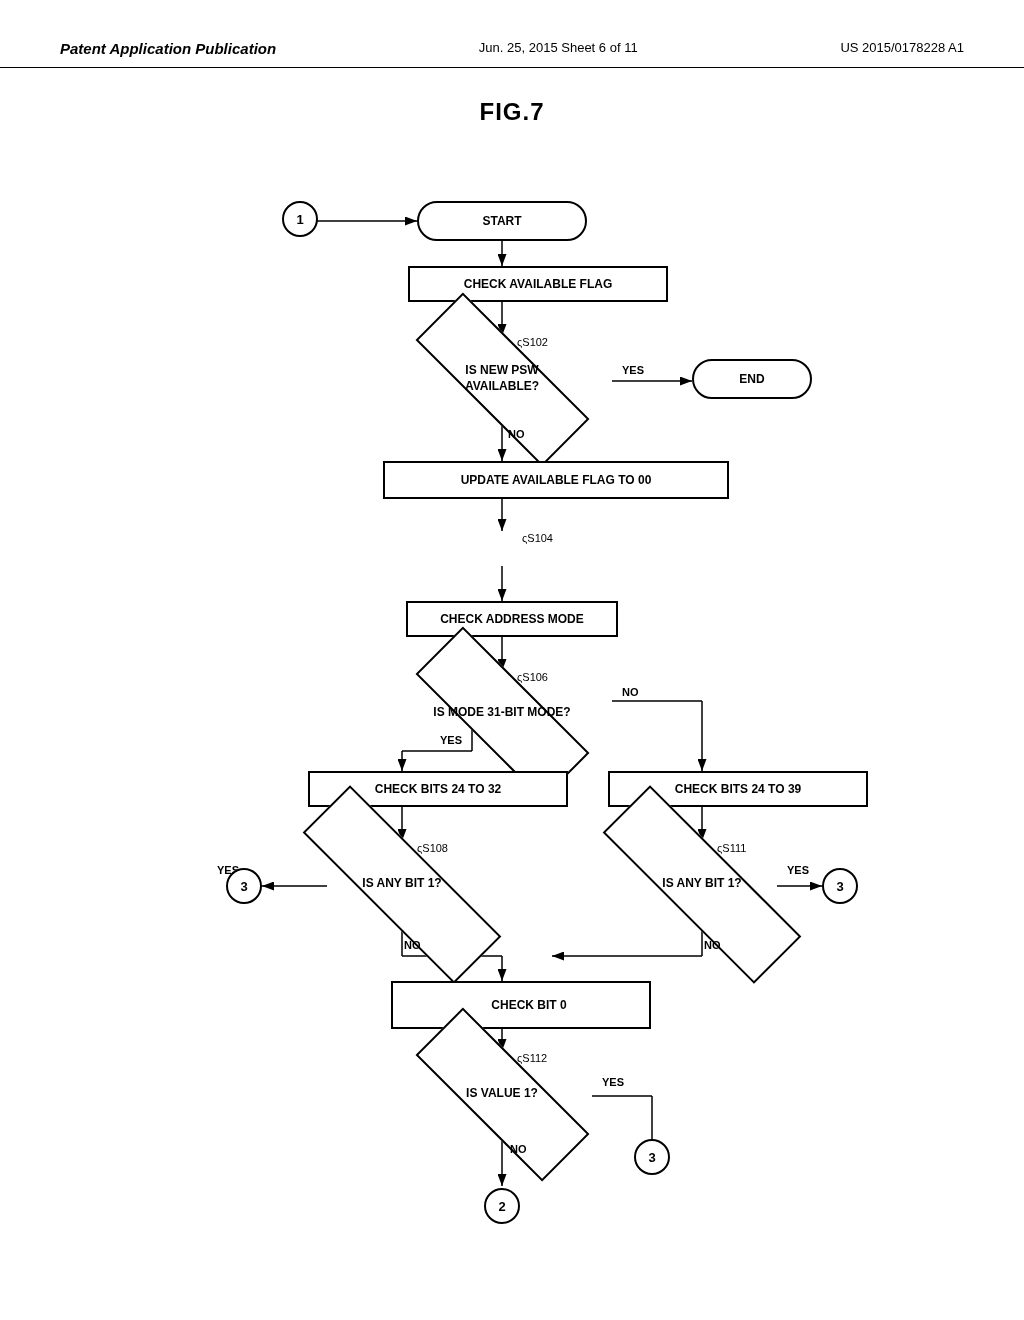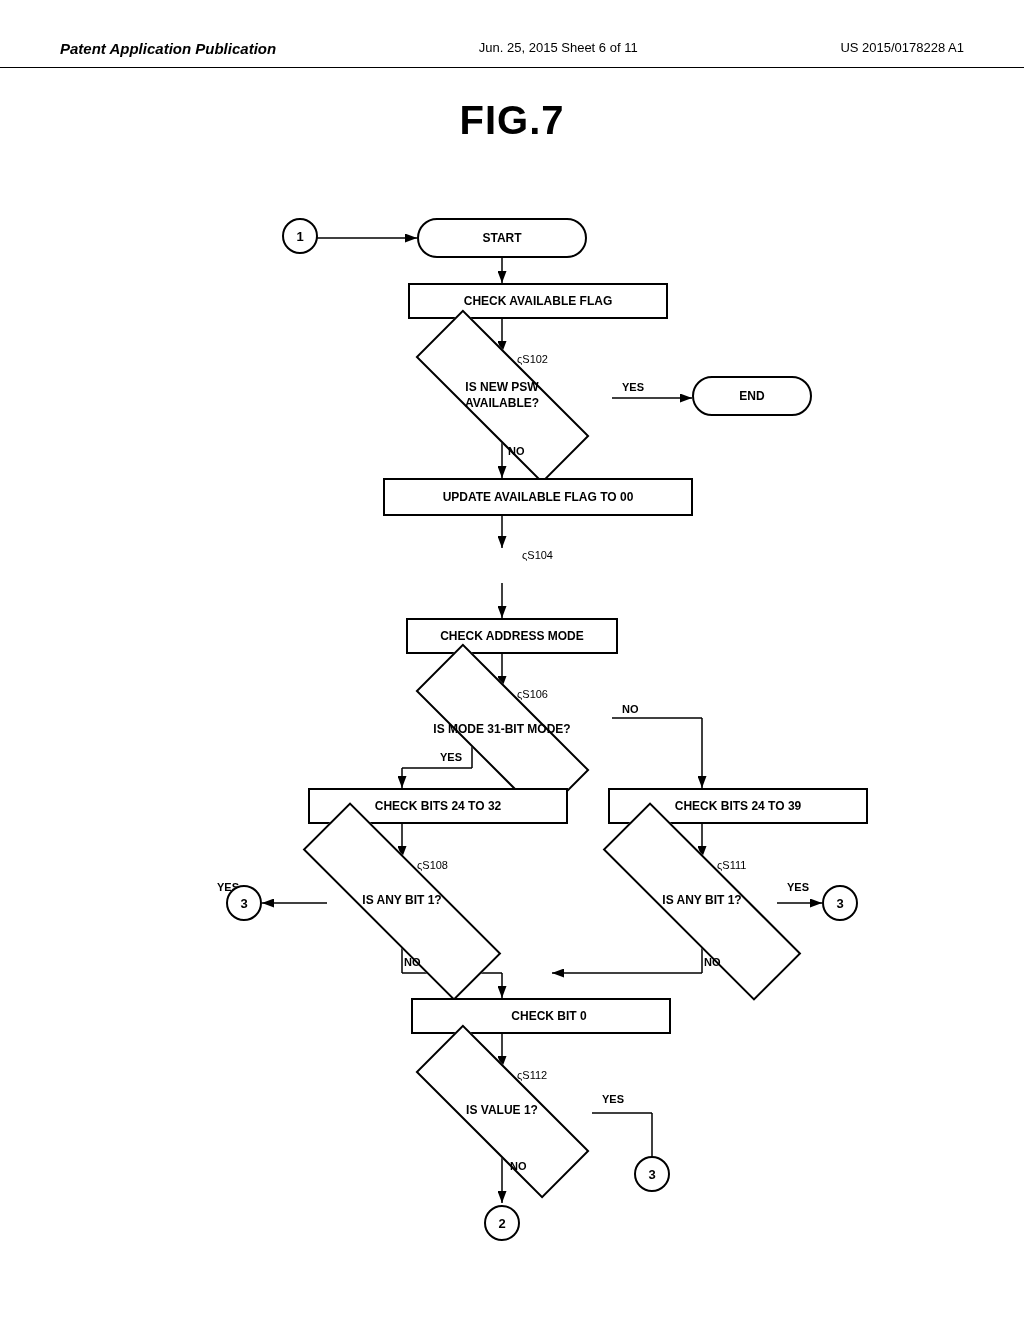--- a/index.html
+++ b/index.html
@@ -35,21 +35,21 @@
       color: #000000;
       text-align: center;
     }
     .header-right {
       font-size: 13px;
       color: #000;
       text-align: right;
     }
     .fig-title {
       text-align: center;
-      font-size: 40px;
+      font-size: 24px;
       font-weight: bold;
       margin-top: 30px;
       letter-spacing: 1px;
       color: #000;
     }
     .diagram-container {
       position: relative;
       width: 700px;
       margin: 20px auto 0 auto;
       height: 1100px;
@@ -244,21 +244,21 @@
     <div class="flow-label" style="left:346px; top:282px;">NO</div>
 
     <div class="fc-element rounded-rect" style="left:530px; top:213px; width:120px; height:40px;">
       <span>END</span>
     </div>
 
     <div class="step-label" style="left:360px; top:316px;">
       <span>ςS103</span>
     </div>
 
-    <div class="fc-element rect" style="left:185px; top:315px; width:310px; height:38px;">
+    <div class="fc-element rect" style="left:185px; top:315px; width:346px; height:38px;">
       <span>UPDATE AVAILABLE FLAG TO 00</span>
     </div>
 
     <div class="step-label" style="left:360px; top:386px;">
       <span>ςS104</span>
     </div>
 
 
     <div class="step-label" style="left:360px; top:456px;">
       <span>ςS105</span>
@@ -331,21 +331,21 @@
     </div>
 
     <div class="circle-connector" style="left:660px; top:722px; width:36px; height:36px;">
       <span>3</span>
     </div>
 
     <div class="step-label" style="left:355px; top:836px;">
       <span>ςS109</span>
     </div>
 
-    <div class="fc-element rect" style="left:213px; top:835px; width:260px; height:36px;padding-left:16px;">
+    <div class="fc-element rect" style="left:193px; top:835px; width:260px; height:48px;padding-left:16px;">
       <span>CHECK BIT 0</span>
     </div>
 
     <div class="step-label" style="left:355px; top:906px;">
       <span>ςS112</span>
     </div>
 
     <div class="diamond-wrapper fc-element" style="left:215px; top:903px; width:250px; height:90px;">
       <div class="diamond">
         <div class="diamond-text">IS VALUE 1?</div>

